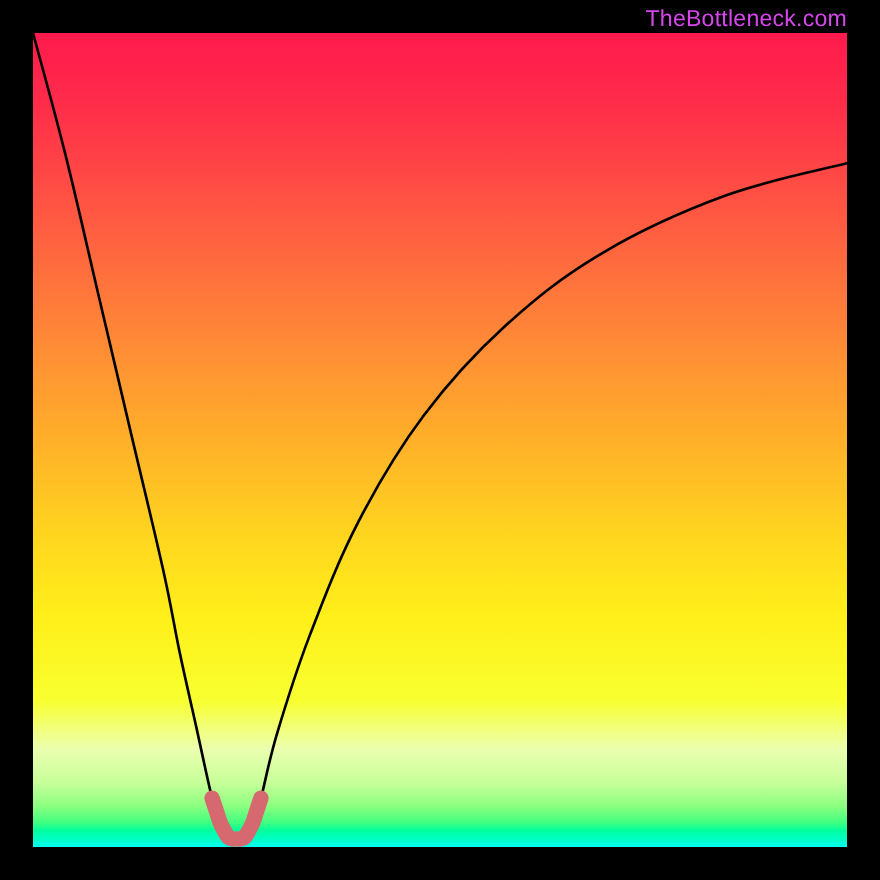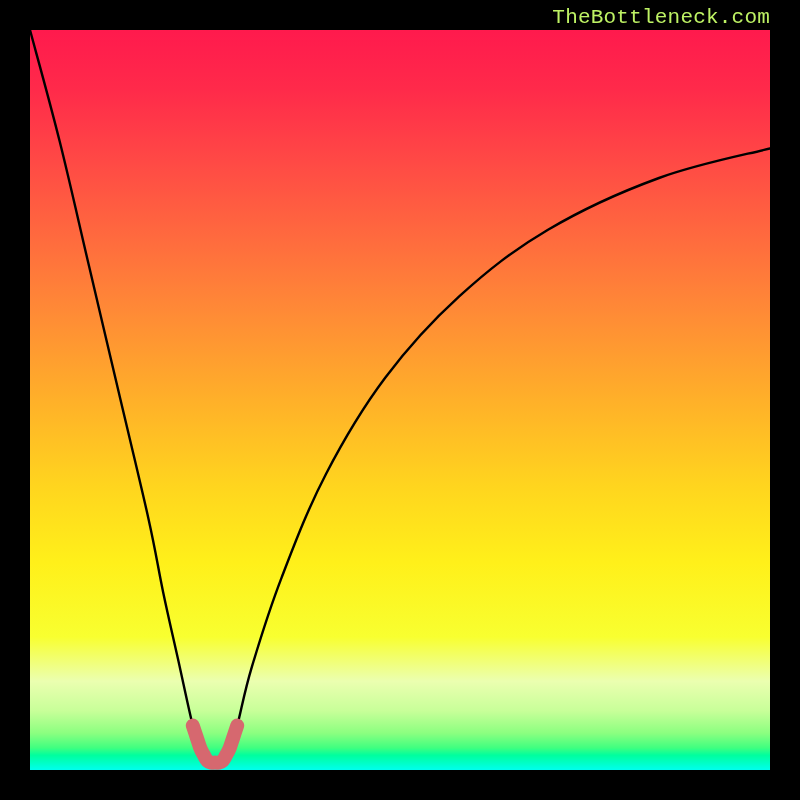--- a/index.html
+++ b/index.html
@@ -39,25 +39,24 @@
       #40ff80 97%,
       #00ff9e 98%,
       #00ffc4 99%,
       #00ffee 100%
     );
   }
   .watermark {
     position: absolute;
     top: 6px;
     right: 30px;
-    color: #bef264;
+    color: #d946ef;
     font-size: 21px;
     font-weight: 500;
     letter-spacing: 0.2px;
-    font-family: Liberation Mono, monospace;
   }
   svg.curve {
     position: absolute;
     inset: 0;
   }
 </style>
 </head>
 <body>
 
 <div class="watermark">TheBottleneck.com</div>

